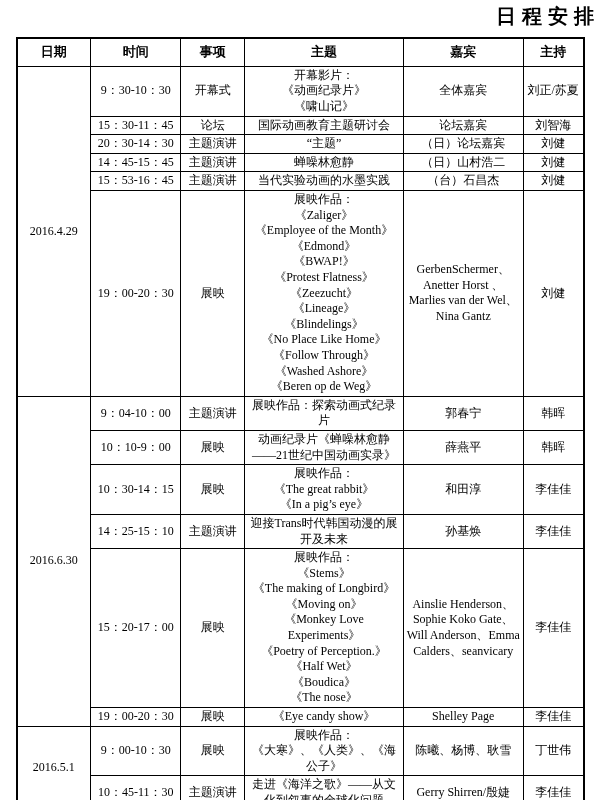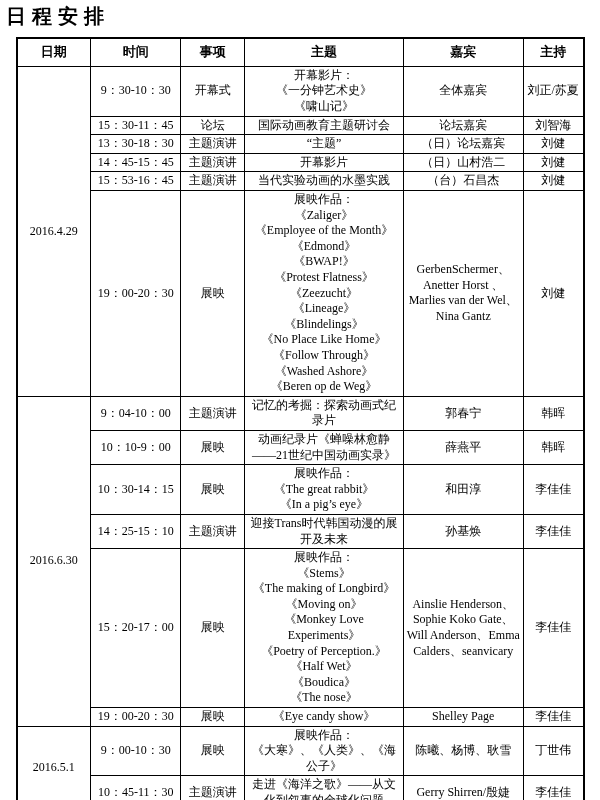--- a/index.html
+++ b/index.html
@@ -8,21 +8,21 @@
     background: #ffffff;
     color: #000000;
   }
   body {
     width: 600px;
     height: 800px;
     overflow: hidden;
     font-family: "Liberation Serif", "DejaVu Serif", serif;
   }
   .page-title {
-    text-align: left;
+    text-align: right;
     font-size: 20px;
     font-weight: bold;
     letter-spacing: 6px;
     text-indent: 6px;
     margin: 3px 0 7px 0;
   }
   table.schedule {
     border-collapse: collapse;
     table-layout: fixed;
     width: 569px;
@@ -75,43 +75,43 @@
       <th>主持</th>
     </tr>
   </thead>
   <tbody>
 
     <tr>
       <td rowspan="6">2016.4.29</td>
       <td>9：30-10：30</td>
       <td>开幕式</td>
       <td>开幕影片：
-《一分钟艺术史》
+《动画纪录片》
 《啸山记》</td>
       <td>全体嘉宾</td>
       <td>刘正/苏夏</td>
     </tr>
     <tr>
       <td>15：30-11：45</td>
       <td>论坛</td>
       <td>国际动画教育主题研讨会</td>
       <td>论坛嘉宾</td>
       <td>刘智海</td>
     </tr>
     <tr>
-      <td>13：30-18：30</td>
+      <td>20：30-14：30</td>
       <td>主题演讲</td>
       <td>“主题”</td>
       <td>（日）论坛嘉宾</td>
       <td>刘健</td>
     </tr>
     <tr>
       <td>14：45-15：45</td>
       <td>主题演讲</td>
-      <td>开幕影片</td>
+      <td>蝉噪林愈静</td>
       <td>（日）山村浩二</td>
       <td>刘健</td>
     </tr>
     <tr>
       <td>15：53-16：45</td>
       <td>主题演讲</td>
       <td>当代实验动画的水墨实践</td>
       <td>（台）石昌杰</td>
       <td>刘健</td>
     </tr>
@@ -132,21 +132,21 @@
 《Washed Ashore》
 《Beren op de Weg》</td>
       <td>GerbenSchermer、Anetter Horst 、Marlies van der Wel、Nina Gantz</td>
       <td>刘健</td>
     </tr>
 
     <tr>
       <td rowspan="6">2016.6.30</td>
       <td>9：04-10：00</td>
       <td>主题演讲</td>
-      <td>记忆的考掘：探索动画式纪录片</td>
+      <td>展映作品：探索动画式纪录片</td>
       <td>郭春宁</td>
       <td>韩晖</td>
     </tr>
     <tr>
       <td>10：10-9：00</td>
       <td>展映</td>
       <td>动画纪录片《蝉噪林愈静——21世纪中国动画实录》</td>
       <td>薛燕平</td>
       <td>韩晖</td>
     </tr>

